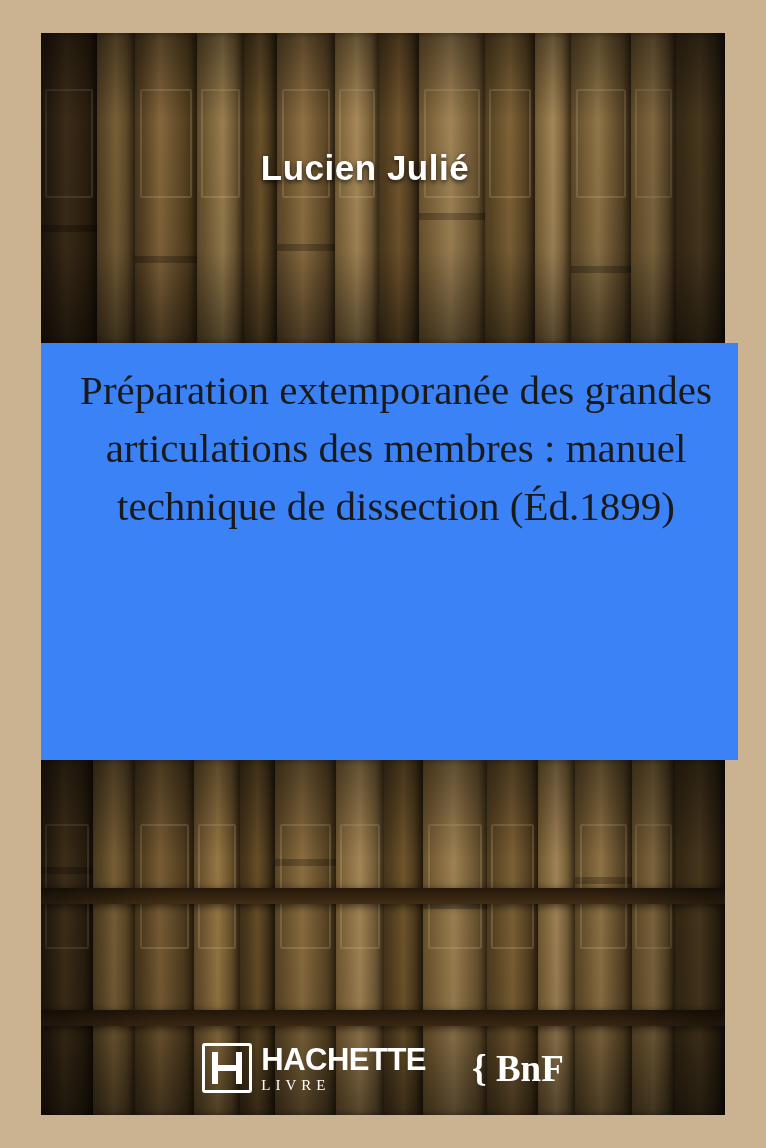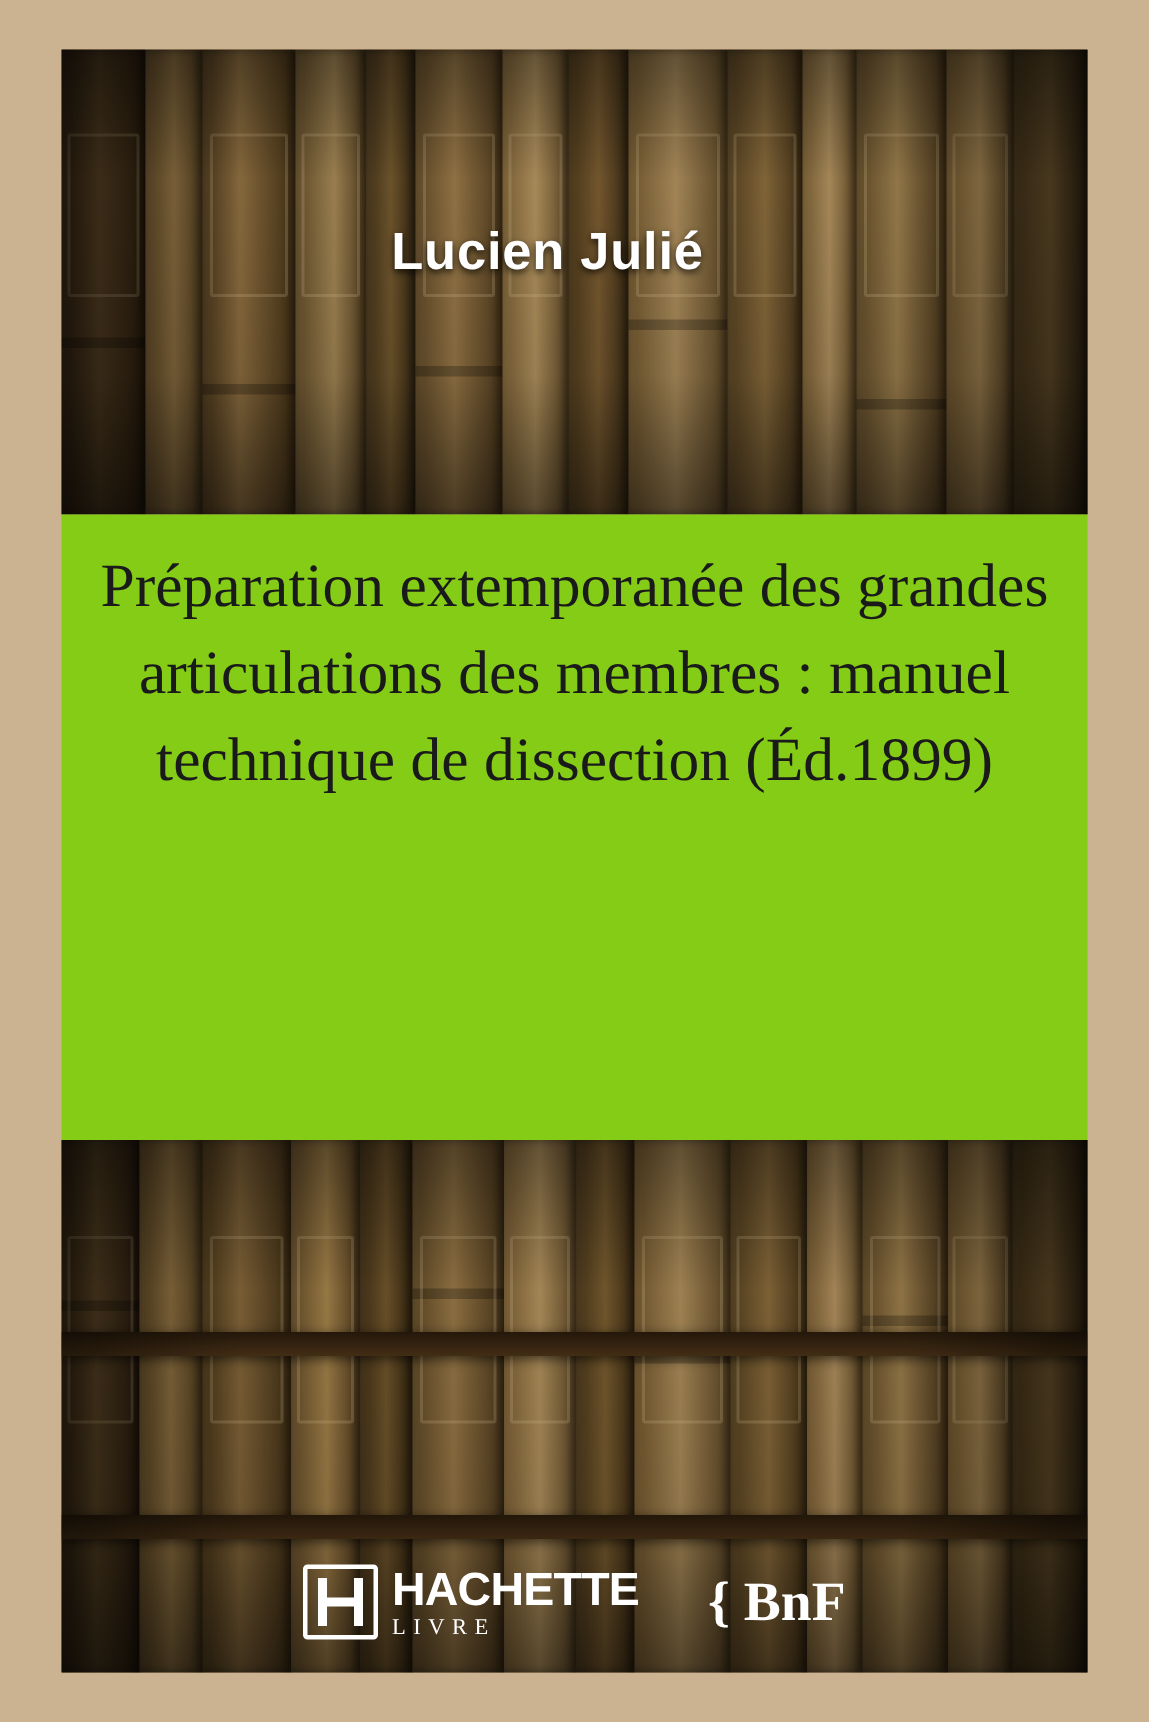--- a/index.html
+++ b/index.html
@@ -117,24 +117,25 @@
     text-shadow: 0 2px 5px rgba(0,0,0,.75);
   }
 
   
   .title-panel {
     position: absolute;
     left: 41px;
     top: 343px;
     width: 684px;
     height: 417px;
-    background: #84cc16;
+    background: #3b82f6;
     display: flex;
     align-items: flex-start;
     justify-content: center;
+    padding-left: 13px;
   }
   .title-text {
     margin-top: 18px;
     width: 640px;
     text-align: center;
     color: #1a1a1a;
     font-family: "Liberation Serif", serif;
     font-size: 41px;
     line-height: 1.42;
     font-weight: normal;

